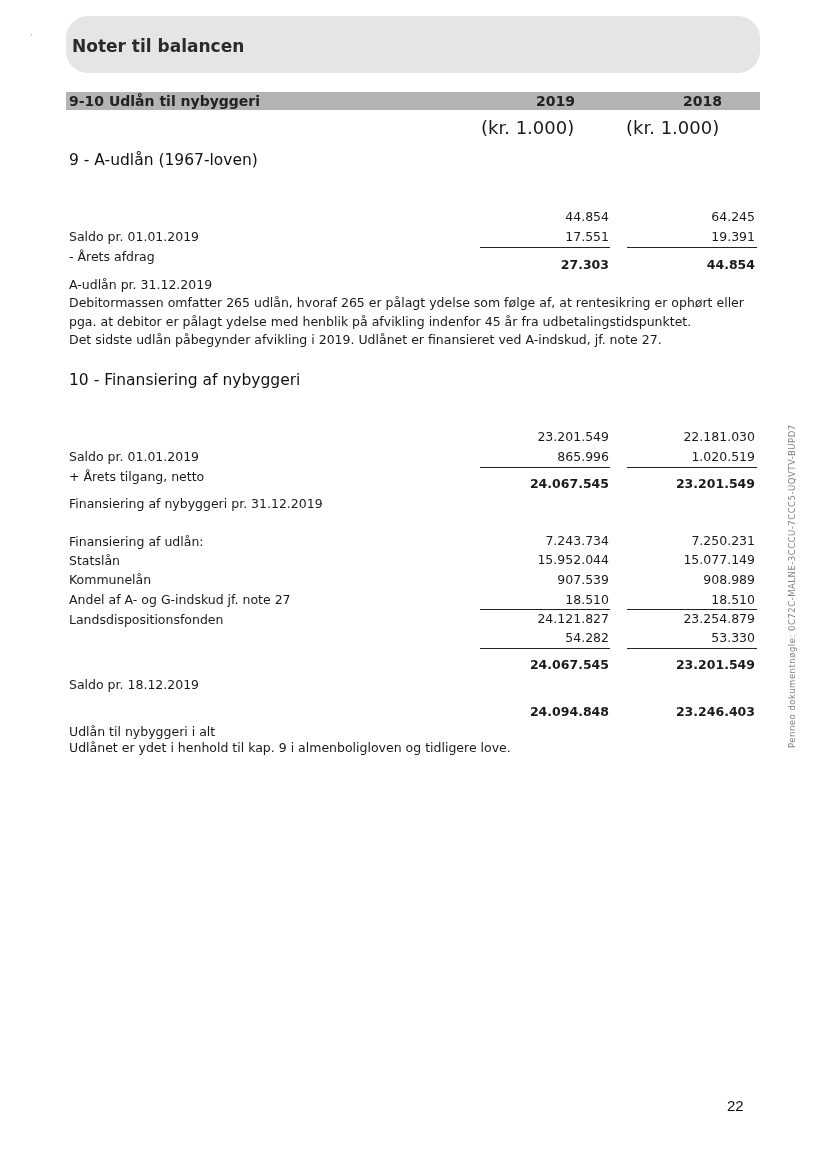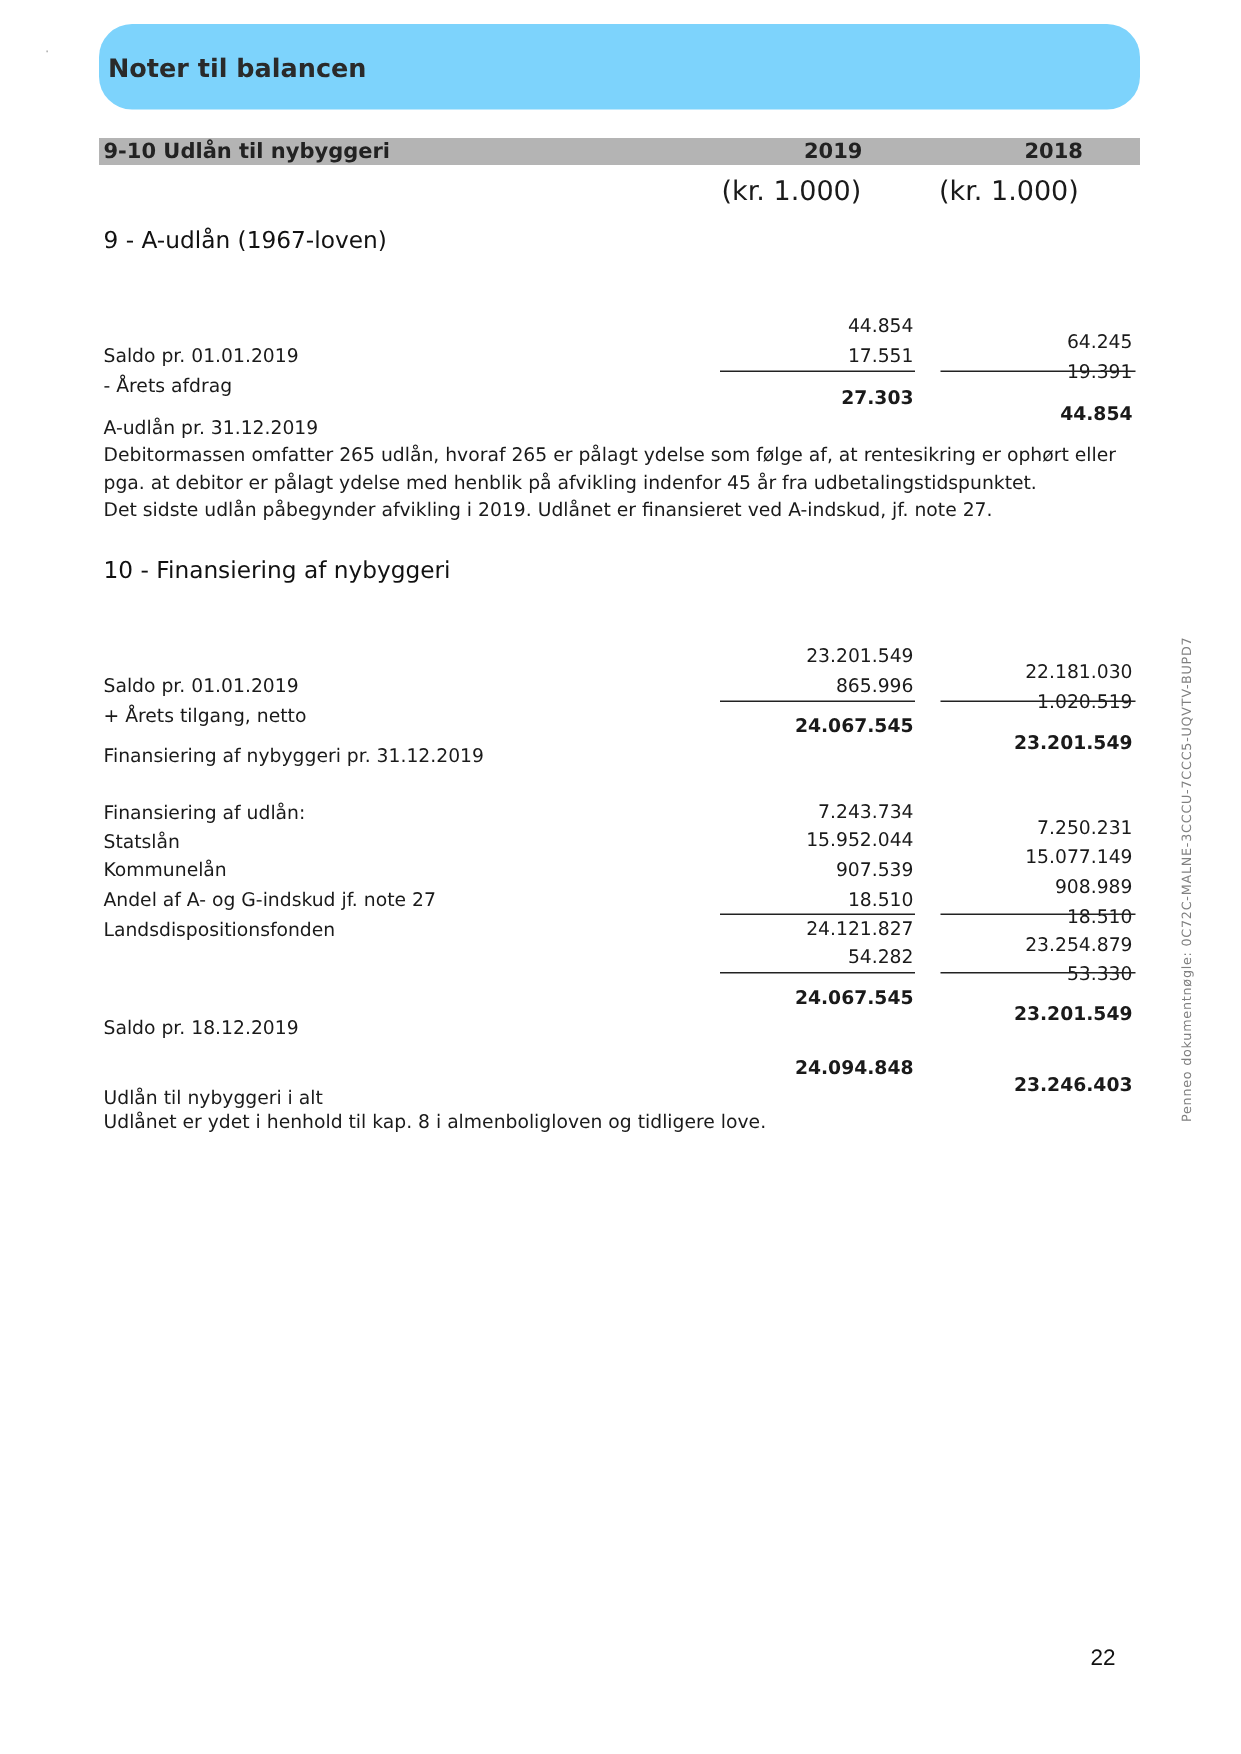--- a/index.html
+++ b/index.html
@@ -1,29 +1,29 @@
 <!DOCTYPE html>
 <html><head>
 <meta charset="utf-8">
 <style>
   html, body { margin:0; padding:0; background:#ffffff; }
   body { width:827px; height:1169px; position:relative; overflow:hidden;
          font-family:"DejaVu Sans", sans-serif; color:#1a1a1a; }
   .title-bar { position:absolute; left:66px; top:16px; width:694px; height:57px;
-               background:#7dd3fc;border-radius:22px; }
+               background:#e5e5e5;border-radius:22px; }
   .title-bar span { position:absolute; left:6px; top:20px; font-size:17px; font-weight:bold; color:#2a2a2a; }
   .note-header { position:absolute; left:66px; top:92px; width:694px; height:18px; background:#b4b4b4; }
   .note-header .lbl { position:absolute; left:3px; top:1px; font-size:14px; font-weight:bold; color:#222;text-align:center; }
   .note-header .yr { position:absolute; top:1px; font-size:14px; font-weight:bold; color:#222; text-align:left; width:100px; }
   .unit { position:absolute; font-size:18px; width:130px; }
   .sec-title { position:absolute; left:69px; font-size:15.5px; font-weight:normal; color:#111; }
   .row { position:absolute; left:69px; width:690px; height:18px; font-size:12.5px; }
   .row .lbl { position:absolute; left:0; top:0;margin-top:20px; }
   .row .v1 { position:absolute; right:150px; top:0; width:130px; text-align:right; }
-  .row .v2 { position:absolute; right:4px; top:0; width:130px; text-align:right;margin-top:11px; }
+  .row .v2 { position:absolute; right:4px; top:0; width:130px; text-align:right; }
   .row.bold .v1, .row.bold .v2 { font-weight:bold; }
   .uline { position:absolute; height:0; border-top:1.3px solid #222; }
   .para { position:absolute; left:69px; width:700px; font-size:12.5px; line-height:18.5px; }
   .side-stamp { position:absolute; left:781px; top:410px; width:20px; height:340px; }
   .side-stamp span { position:absolute; left:0; top:0; transform-origin:0 0; transform:translate(6px,338px) rotate(-90deg);
                      font-size:8.5px; color:#555; white-space:nowrap; letter-spacing:0.5px; opacity:0.75; }
   .page-num { position:absolute; left:727px; top:1097px; font-family:"Liberation Sans", sans-serif; font-size:15px; color:#111; }
   .dot { position:absolute; left:30px; top:30px; font-size:9px; color:#aaa; }
 </style>
 </head>
@@ -130,19 +130,19 @@
   <span class="v1">24.067.545</span>
   <span class="v2">23.201.549</span>
 </div>
 
 <div class="row bold" style="top:704px">
   <span class="lbl">Udlån til nybyggeri i alt</span>
   <span class="v1">24.094.848</span>
   <span class="v2">23.246.403</span>
 </div>
 
-<div class="para" style="top:739px">Udlånet er ydet i henhold til kap. 8 i almenboligloven og tidligere love.</div>
+<div class="para" style="top:739px">Udlånet er ydet i henhold til kap. 9 i almenboligloven og tidligere love.</div>
 
 <div class="side-stamp">
   <span>Penneo dokumentnøgle: 0C72C-MALNE-3CCCU-7CCC5-UQVTV-BUPD7</span>
 </div>
 
 <div class="page-num">22</div>
 
 </body></html>

